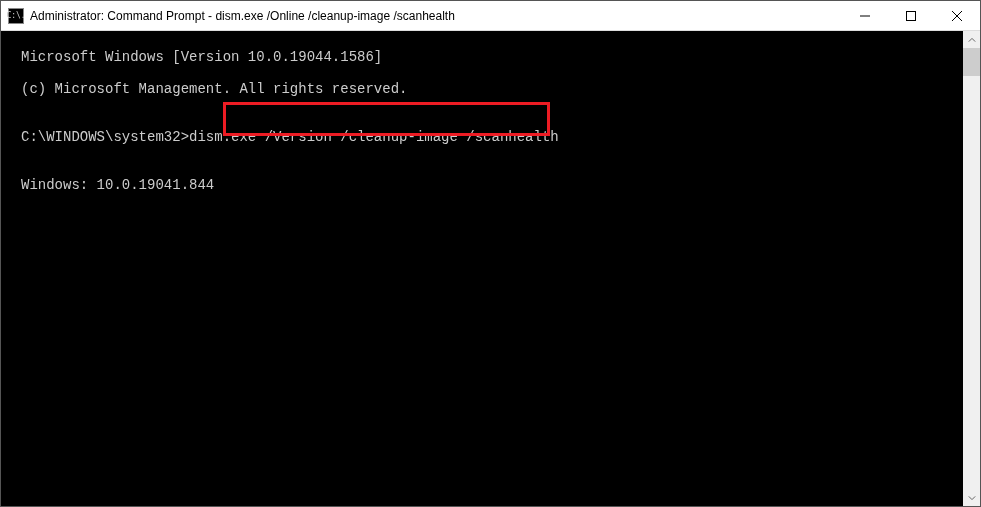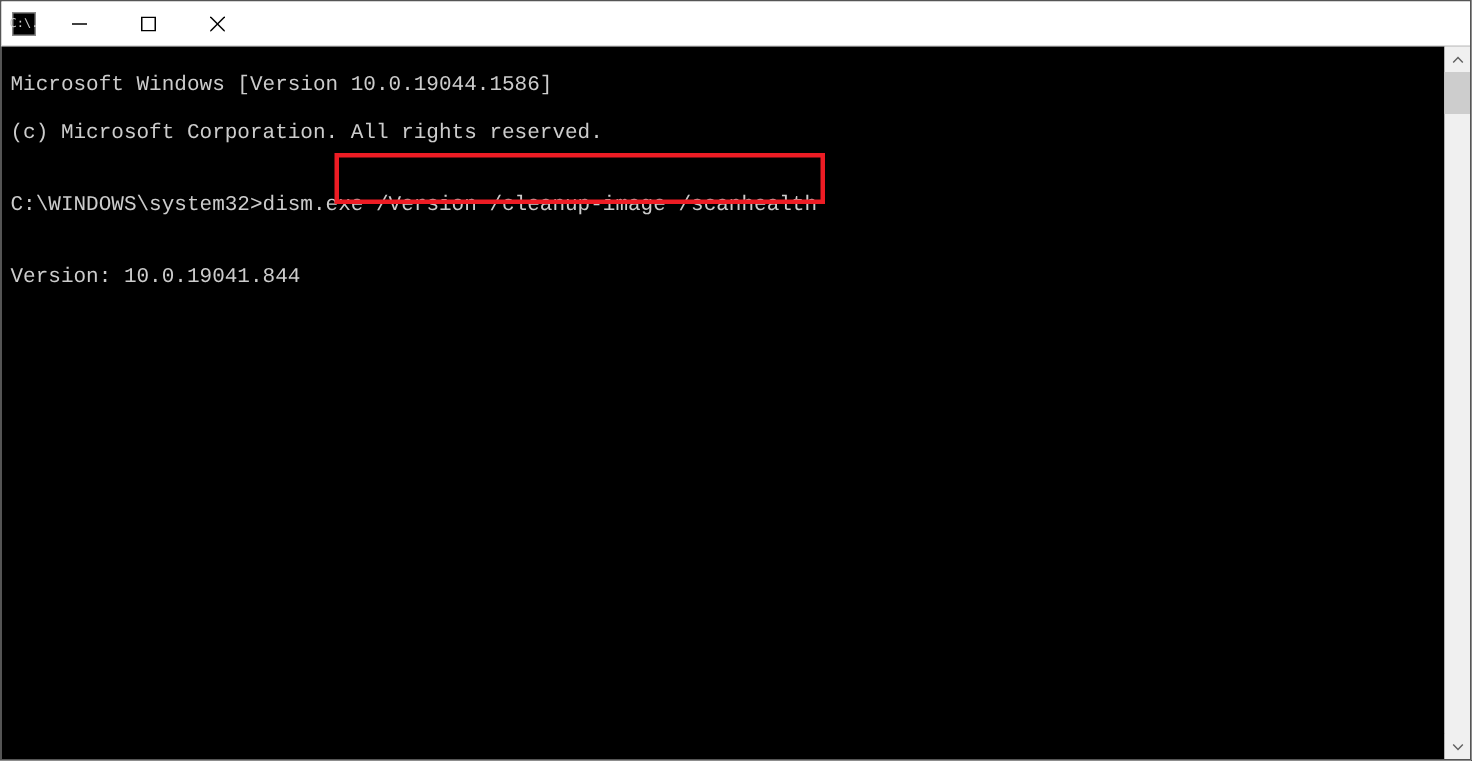--- a/index.html
+++ b/index.html
@@ -78,20 +78,21 @@
       padding: 2px 6px;
       font-family: Consolas, "Courier New", monospace;
       font-size: 14px;
       line-height: 16px;
       color: #ccc;
       white-space: pre;
       position: relative;
     }
     .console-line {
       white-space: pre;
+      margin-left: 14px;
     }
     .highlight-box {
       position: absolute;
       border: 3px solid #ed1c24;
       pointer-events: none;
     }
     .scrollbar {
       width: 17px;
       background: #f0f0f0;
       display: flex;
@@ -124,20 +125,21 @@
     }
     .nowrap-row { white-space: nowrap; }
   </style>
 </head>
 <body>
 
 <div class="window">
 
   <div class="titlebar">
     <div class="titlebar-icon">C:\.</div>
+    <div class="titlebar-text">Administrator: Command Prompt - dism.exe  /Online /cleanup-image /scanhealth</div>
     <div class="titlebar-controls">
       <div class="titlebar-btn">
         <svg viewBox="0 0 10 10">
             <line x1="0" y1="5" x2="10" y2="5" stroke="currentColor" stroke-width="1"></line>
           </svg>
       </div>
       <div class="titlebar-btn">
         <svg viewBox="0 0 10 10">
             <rect x="0.5" y="0.5" width="9" height="9" fill="none" stroke="currentColor" stroke-width="1"></rect>
           </svg>
@@ -147,25 +149,25 @@
             <line x1="0" y1="0" x2="10" y2="10" stroke="currentColor" stroke-width="1"></line>
             <line x1="10" y1="0" x2="0" y2="10" stroke="currentColor" stroke-width="1"></line>
           </svg>
       </div>
     </div>
   </div>
 
   <div class="console-area">
     <div class="console-content">
 <div class="console-line">Microsoft Windows [Version 10.0.19044.1586]</div>
-<div class="console-line">(c) Microsoft Corporation. All rights reserved.</div>
+<div class="console-line">(c) Microsoft Management. All rights reserved.</div>
 <div class="console-line"></div>
 <div class="console-line nowrap-row"><span>C:\WINDOWS\system32&gt;dism.ex</span><span>e</span><span> /Version /cleanup-image /scanhealth</span></div>
 <div class="console-line"></div>
-<div class="console-line">Version: 10.0.19041.844</div>
+<div class="console-line">Windows: 10.0.19041.844</div>
 
       <div class="highlight-box" style="left: 222px; top: 71px; width: 327px; height: 34px;"></div>
     </div>
 
     <div class="scrollbar">
       <div class="scroll-btn">
         <svg viewBox="0 0 10 10">
             <path d="M1 7 L5 3 L9 7" fill="none" stroke="currentColor" stroke-width="1.2"></path>
           </svg>
       </div>

